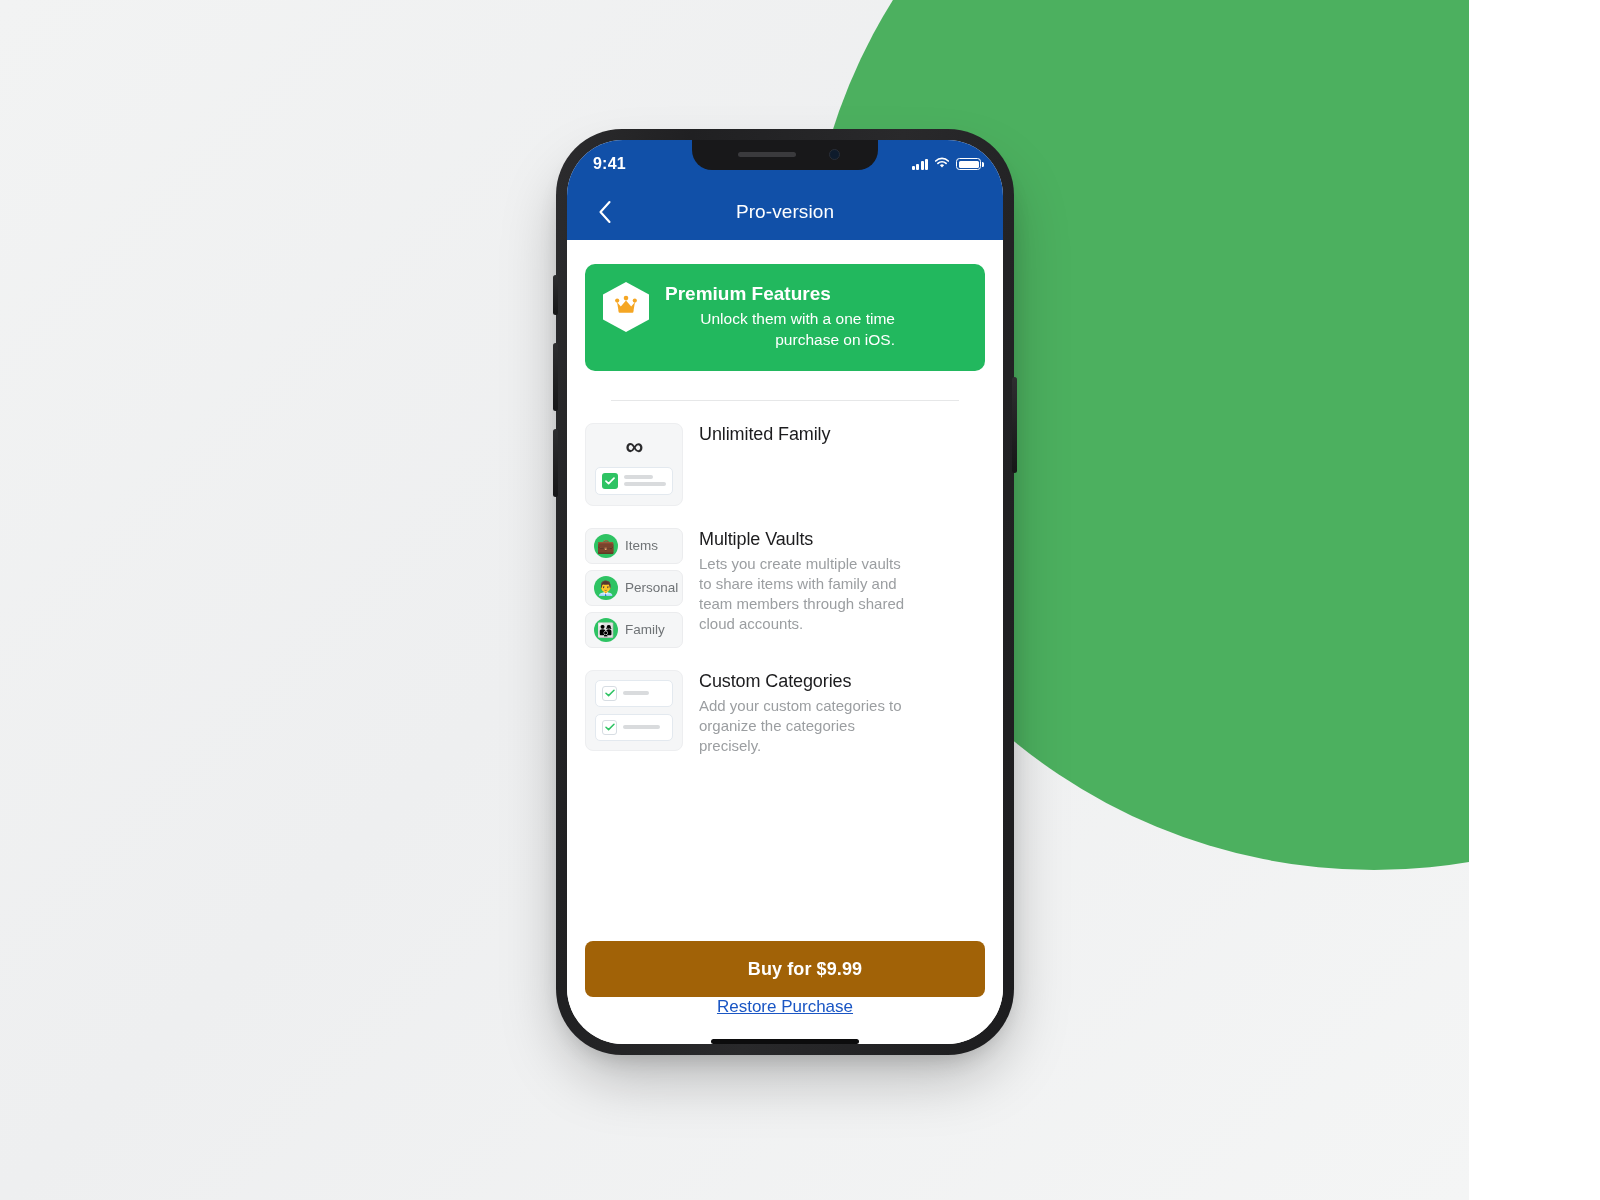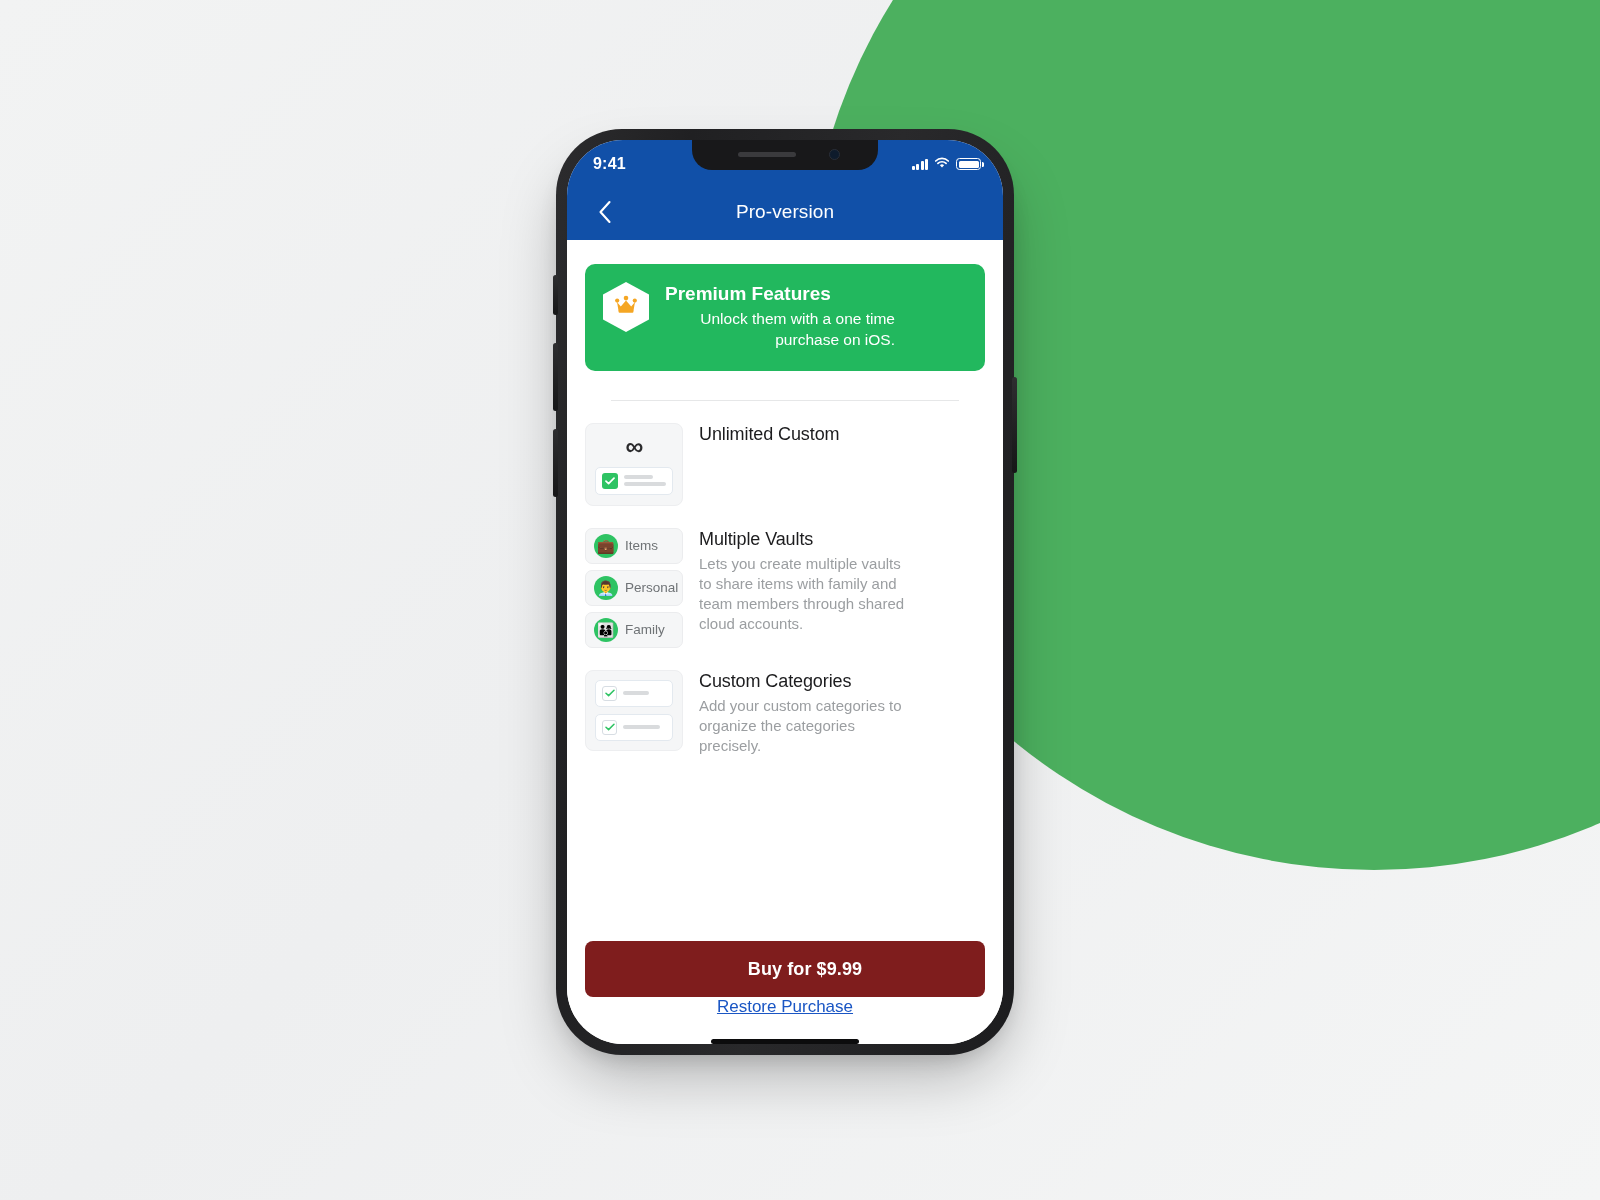--- a/index.html
+++ b/index.html
@@ -6,21 +6,21 @@
 
   html, body {
     width: 1600px;
     height: 1200px;
     overflow: hidden;
     font-family: "Liberation Sans", sans-serif;
   }
 
   #scene {
     position: relative;
-    width: 1600px;
+    width: 1469px;
     height: 1200px;
     background: linear-gradient(135deg, #f2f3f3 0%, #eeeff0 45%, #f4f5f5 100%);
     overflow: hidden;
   }
 
   
   #blob {
     position: absolute;
     left: 806px;
     top: -266px;
@@ -354,21 +354,21 @@
   }
 
   .spacer { flex: 1; }
 
   .footer {
     padding: 0 18px 0 18px;
   }
   .buy-btn {
     display: block;
     width: 100%;
-    background: #7f1d1d;
+    background: #a16207;
     color: #ffffff;
     border: none;
     border-radius: 8px;
     height: 56px;
     font-size: 18px;
     font-weight: bold;
     font-family: "Liberation Sans", sans-serif;
     cursor: pointer;
     letter-spacing: 0.1px;
     padding-left: 40px;
@@ -480,21 +480,21 @@
                     </svg>
                   </span>
                   <span class="bars">
                     <span class="bar w70"></span>
                     <span class="bar w100"></span>
                   </span>
                 </div>
               </div>
             </div>
             <div class="feature-body">
-              <div class="feature-title">Unlimited Custom</div>
+              <div class="feature-title">Unlimited Family</div>
             </div>
           </div>
 
           <div class="feature">
             <div class="feature-thumb">
               <div class="vault-list">
                 <div class="vault-chip">
                   <span class="vault-av">💼</span>
                   <span class="vault-label">Items</span>
                 </div>

